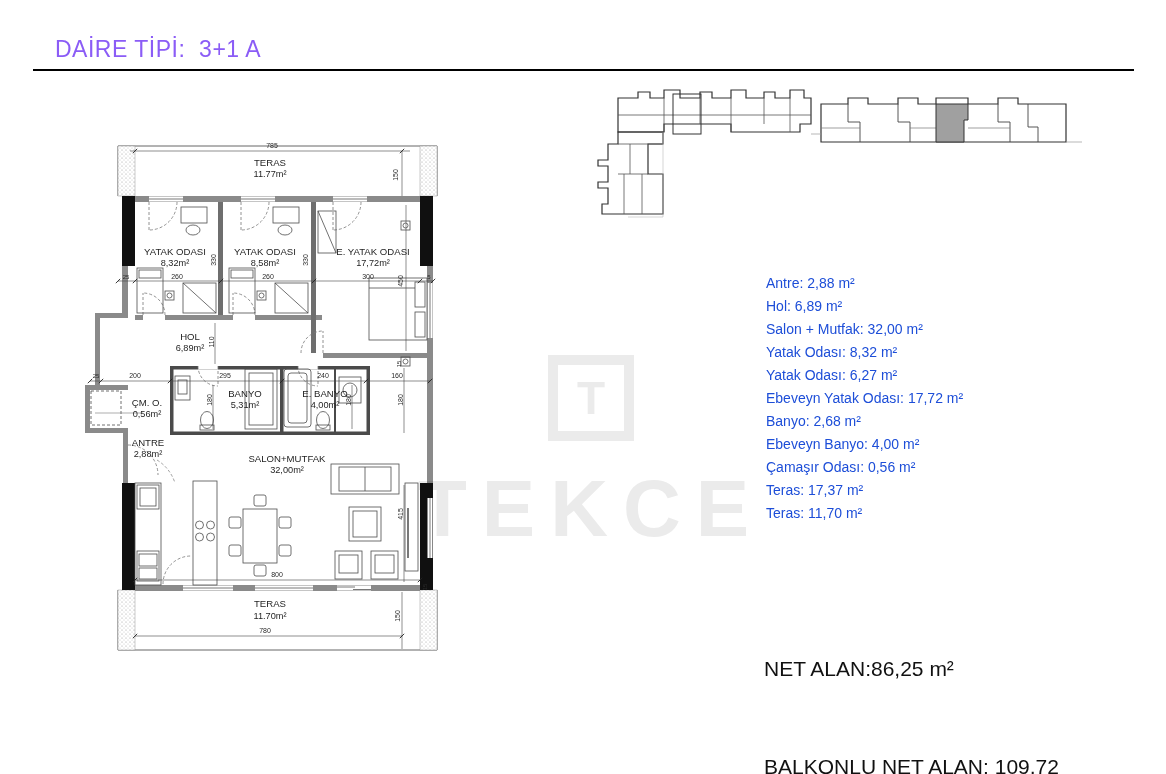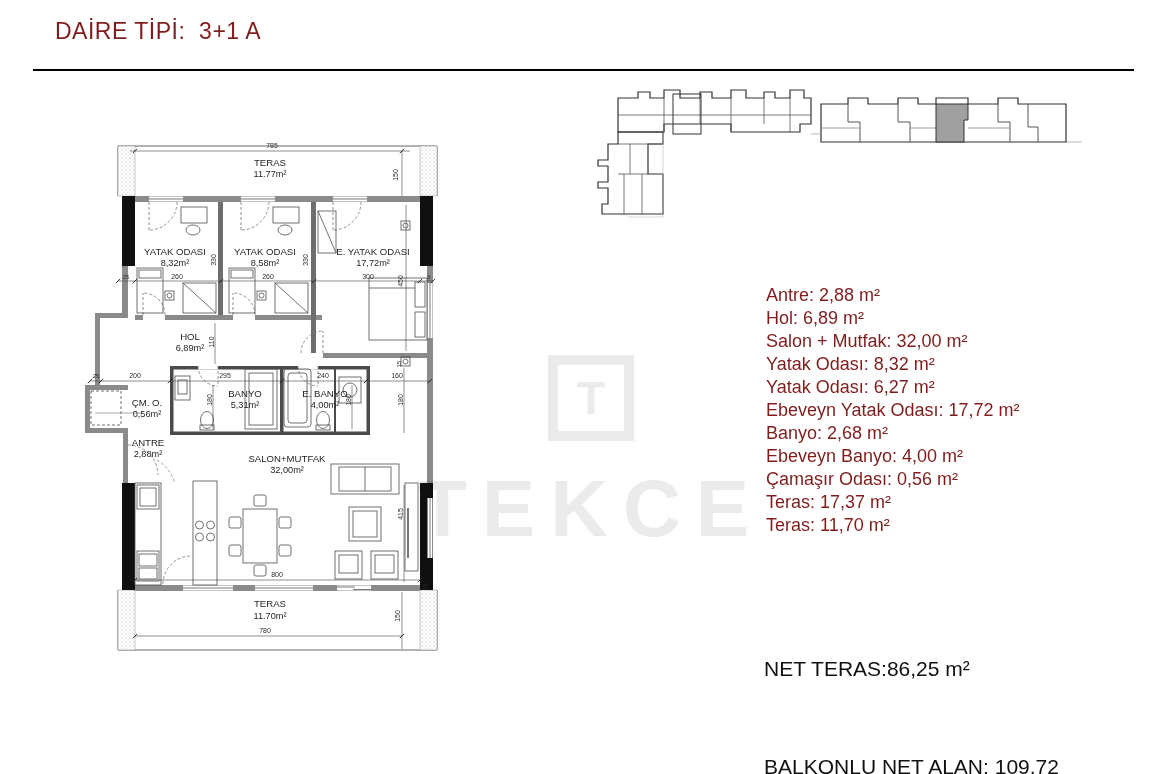--- a/index.html
+++ b/index.html
@@ -1,27 +1,27 @@
 <!DOCTYPE html>
 <html><head>
 <meta charset="utf-8">
 <style>
   html,body{margin:0;padding:0;}
   body{
     width:1166px;height:774px;position:relative;background:#ffffff;
     font-family:"Liberation Sans",sans-serif;color:#1b1b1b;overflow:hidden;
   }
   .title{
-    position:absolute;left:55px;top:18px;font-size:23px;color:#7f1d1d;
+    position:absolute;left:55px;top:36px;font-size:23px;color:#8b5cf6;
     letter-spacing:.5px;white-space:pre;
   }
   .title-rule{position:absolute;left:33px;top:69px;width:1101px;height:2px;background:#000;}
   .plan{position:absolute;left:85px;top:133px;}
   .siteplan{position:absolute;left:568px;top:82px;}
-  .room-list{position:absolute;left:766px;top:272px;font-size:18px;line-height:23px;color:#7f1d1d;margin-top:12px;}
+  .room-list{position:absolute;left:766px;top:272px;font-size:14px;line-height:23px;color:#1d4ed8;}
   .summary{position:absolute;left:764px;top:588px;font-size:21px;line-height:32.5px;color:#111;white-space:pre;}
   .watermark{
     position:absolute;left:418px;top:355px;display:flex;align-items:center;gap:28px;
     mix-blend-mode:multiply;pointer-events:none;flex-direction:column;
   }
   .wm-box{
     width:66px;height:66px;border:10px solid #ebebeb;display:flex;align-items:center;
     justify-content:center;font-size:46px;font-weight:bold;color:#ebebeb;
   }
   .wm-text{font-size:80px;font-weight:bold;letter-spacing:15px;color:#ebebeb;line-height:1;}
@@ -344,18 +344,18 @@
   <div>Yatak Odası: 6,27 m²</div>
   <div>Ebeveyn Yatak Odası: 17,72 m²</div>
   <div>Banyo: 2,68 m²</div>
   <div>Ebeveyn Banyo: 4,00 m²</div>
   <div>Çamaşır Odası: 0,56 m²</div>
   <div>Teras: 17,37 m²</div>
   <div>Teras: 11,70 m²</div>
 </div>
 
 <div class="summary">
-  <div>NET TERAS:86,25 m²</div>
+  <div>NET ALAN:86,25 m²</div>
   <div>BALKONLU NET ALAN: 109,72</div>
   
   
   
 </div>
 
 </body></html>

